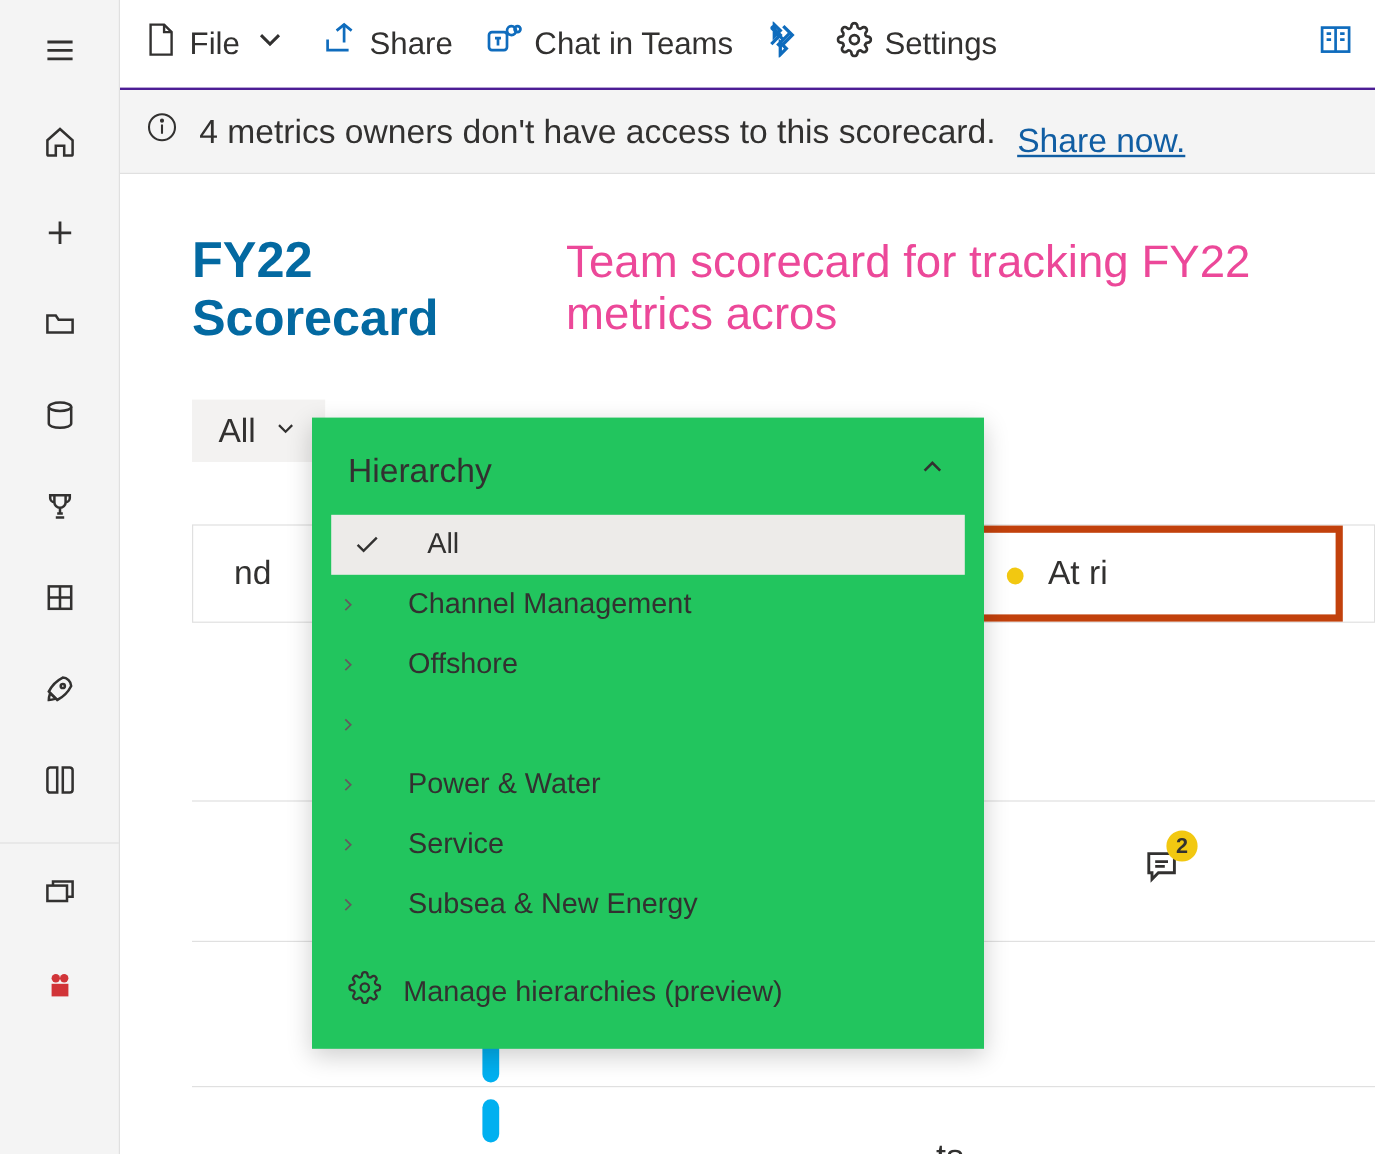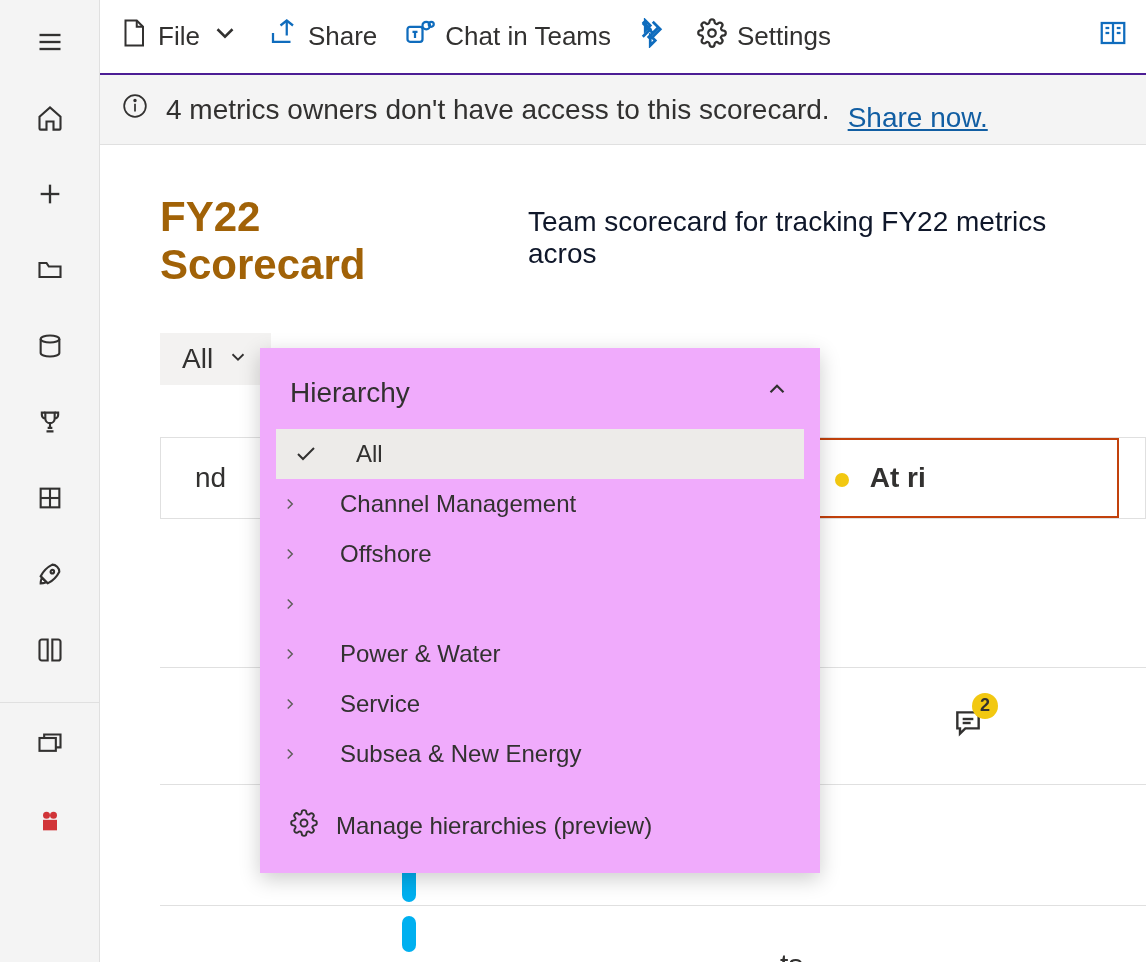--- a/index.html
+++ b/index.html
@@ -81,25 +81,25 @@
       height: calc(100% - 145px);
     }
     .title-row {
       display: flex;
       align-items: baseline;
       gap: 70px;
     }
     .title {
       font-size: 42px;
       font-weight: 600;
-      color: #a16207;
+      color: #0369a1;
     }
     .subtitle {
-      font-size: 28px;
-      color: #0f172a;
+      font-size: 38px;
+      color: #ec4899;
     }
     .filter-chip {
       margin-top: 44px;
       display: inline-flex;
       align-items: center;
       gap: 14px;
       background: #f3f2f1;
       padding: 10px 22px;
       font-size: 28px;
       color: #323130;
@@ -119,21 +119,21 @@
     .status-card {
       display: flex;
       align-items: center;
       justify-content: space-between;
       padding: 0 34px;
       font-size: 28px;
       color: #323130;
       border-right: 1px solid #e0e0e0;
     }
     .status-card.behind { width: 620px; }
-    .status-card.atrisk { width: 320px; border-right: none; margin-left: 18px; border: 2px solid #c2410c; height: 100%; font-weight: bold;}
+    .status-card.atrisk { width: 320px; border-right: none; margin-left: 18px; border: 6px solid #c2410c; height: 100%;}
     .status-dot {
       width: 14px; height: 14px; border-radius: 50%;
       display: inline-block;
       margin-right: 14px;
     }
     .dot-yellow { background: #f2c811; }
     .count { font-size: 30px; font-weight: 400; }
     .metric-row {
       position: absolute;
       left: 60px;
@@ -168,21 +168,21 @@
       width: 26px; height: 26px;
       display: flex; align-items: center; justify-content: center;
       font-size: 18px;
       font-weight: 600;
     }
     .popover {
       position: absolute;
       left: 160px;
       top: 348px;
       width: 560px;
-      background: #f0abfc;
+      background: #22c55e;
       box-shadow: 0 6px 20px rgba(0,0,0,0.2);
       z-index: 100;
     }
     .popover-header {
       display: flex;
       align-items: center;
       justify-content: space-between;
       padding: 28px 30px 20px 30px;
       font-size: 28px;
       color: #323130;

